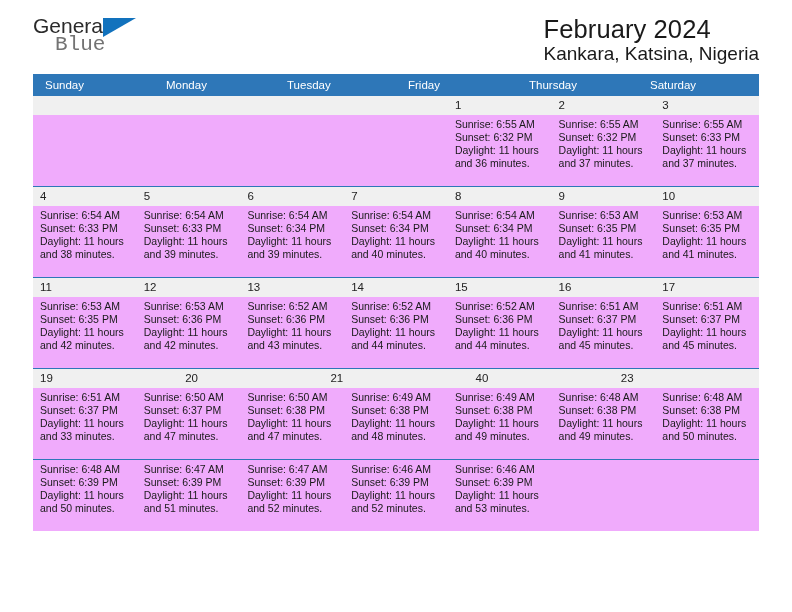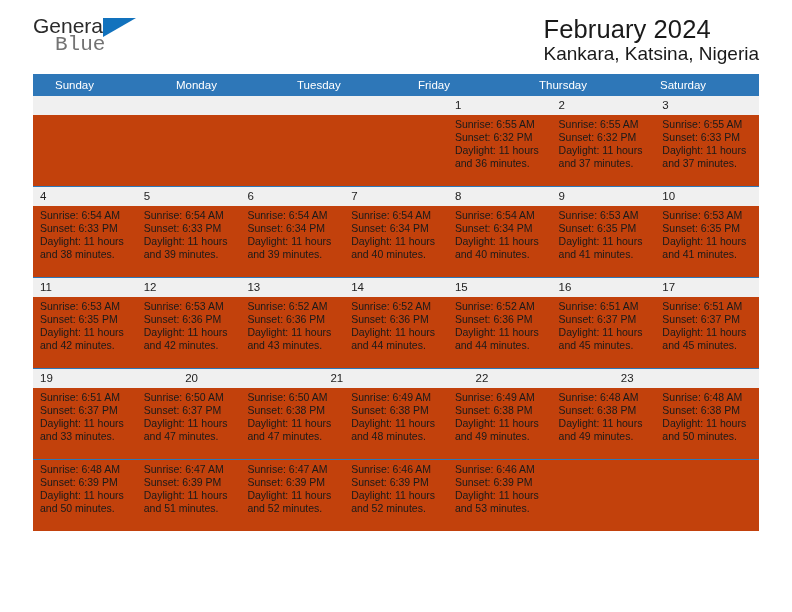--- a/index.html
+++ b/index.html
@@ -93,21 +93,21 @@
   .dow-row {
     display: flex;
     background: #2e77b8;
     height: 22px;
   }
   .dow {
     flex: 1 1 0;
     color: #ffffff;
     font-size: 11.5px;
     line-height: 22px;
-    padding-left: 22px;
+    padding-left: 12px;
     white-space: nowrap;
   }
 
   .week {
     position: relative;
   }
   .week + .week {
     border-top: 1.5px solid #2e77b8;
   }
 
@@ -120,21 +120,21 @@
     flex: 1 1 0;
     font-size: 11.5px;
     line-height: 19px;
     padding-left: 7px;
     color: #222222;
   }
   .numcell.empty { color: transparent; }
 
   .bodystrip {
     display: flex;
-    background: #c2410c;
+    background: #f0abfc;
     height: 71px;
   }
   .bodycell {
     flex: 1 1 0;
     padding: 3px 7px 0 7px;
     font-size: 10.5px;
     line-height: 13.1px;
     color: #1a1a1a;
   }
   .bodycell .ln { white-space: nowrap; }
@@ -312,21 +312,21 @@
               <div class="ln">Daylight: 11 hours</div>
               <div class="ln">and 45 minutes.</div>
             </div>
           </div>
         </div>
         <div class="week">
           <div class="numstrip">
             <div class="numcell">19</div>
             <div class="numcell">20</div>
             <div class="numcell">21</div>
-            <div class="numcell">22</div>
+            <div class="numcell">40</div>
             <div class="numcell">23</div>
           </div>
           <div class="bodystrip">
             <div class="bodycell">
               <div class="ln">Sunrise: 6:51 AM</div>
               <div class="ln">Sunset: 6:37 PM</div>
               <div class="ln">Daylight: 11 hours</div>
               <div class="ln">and 33 minutes.</div>
             </div>
             <div class="bodycell">

